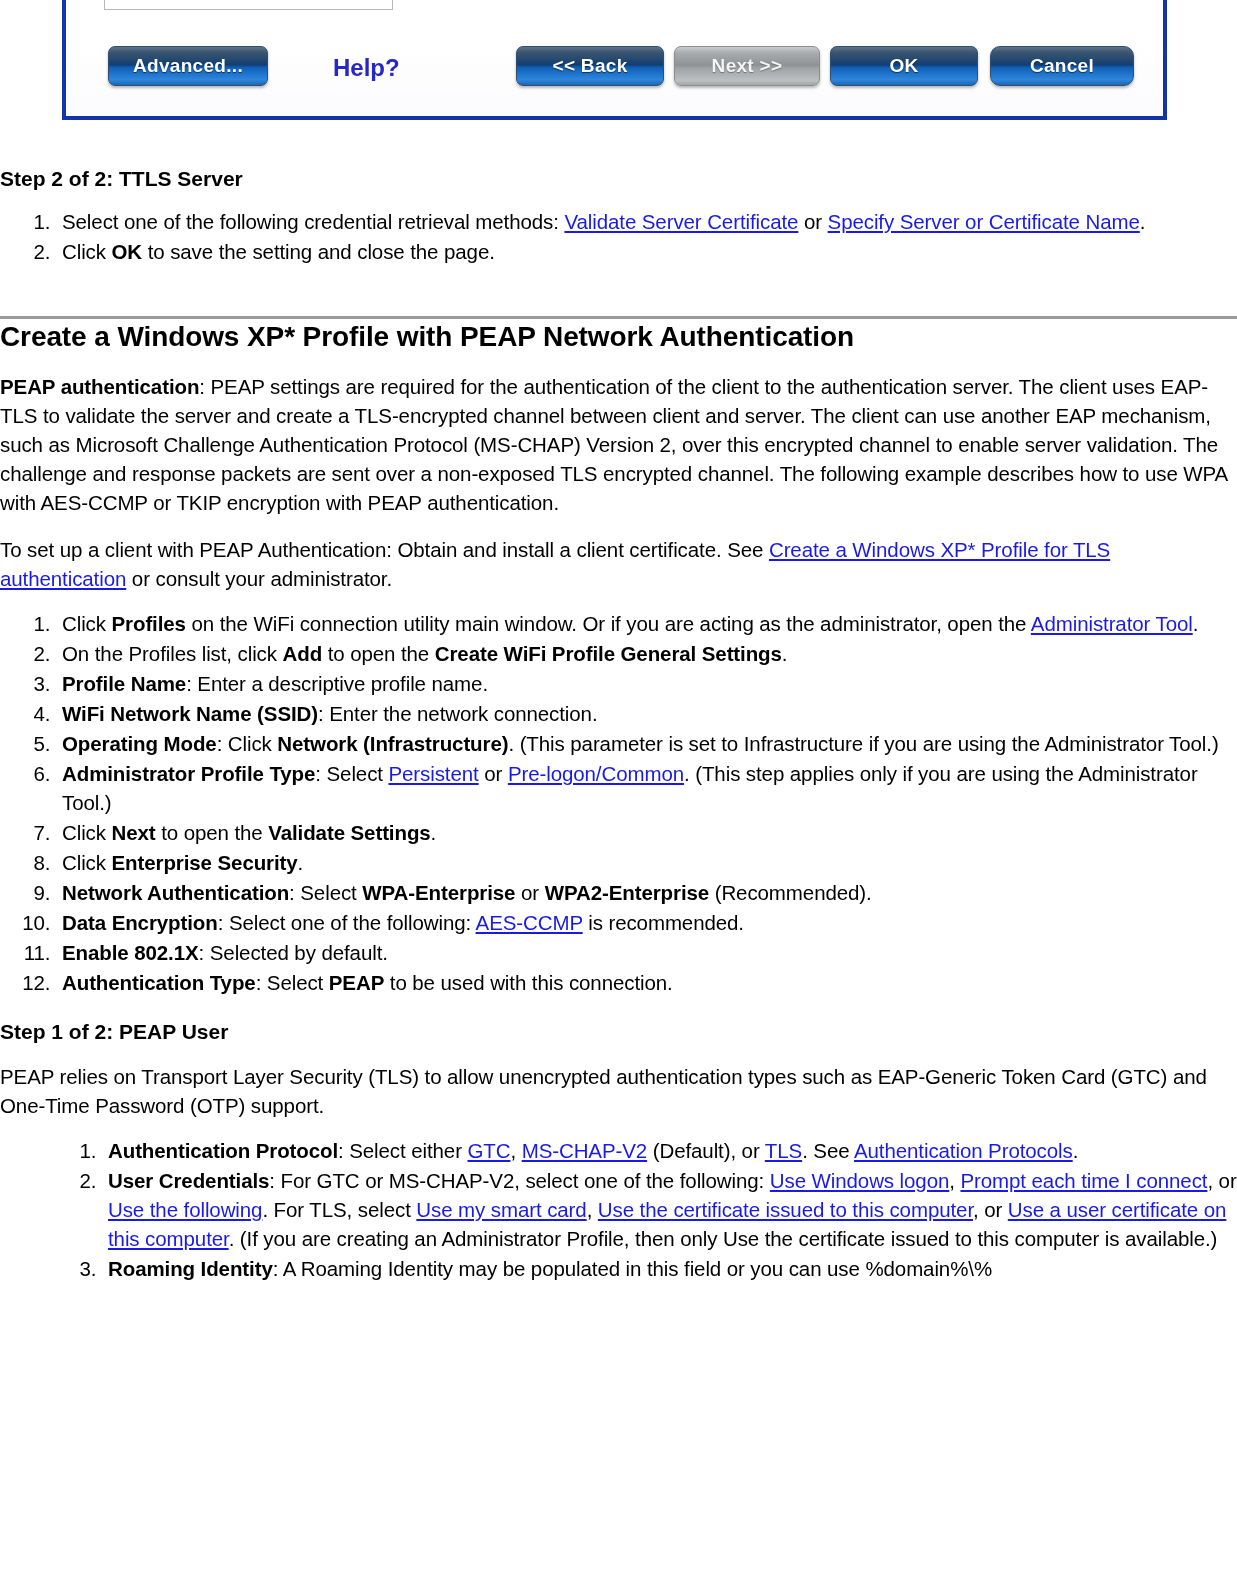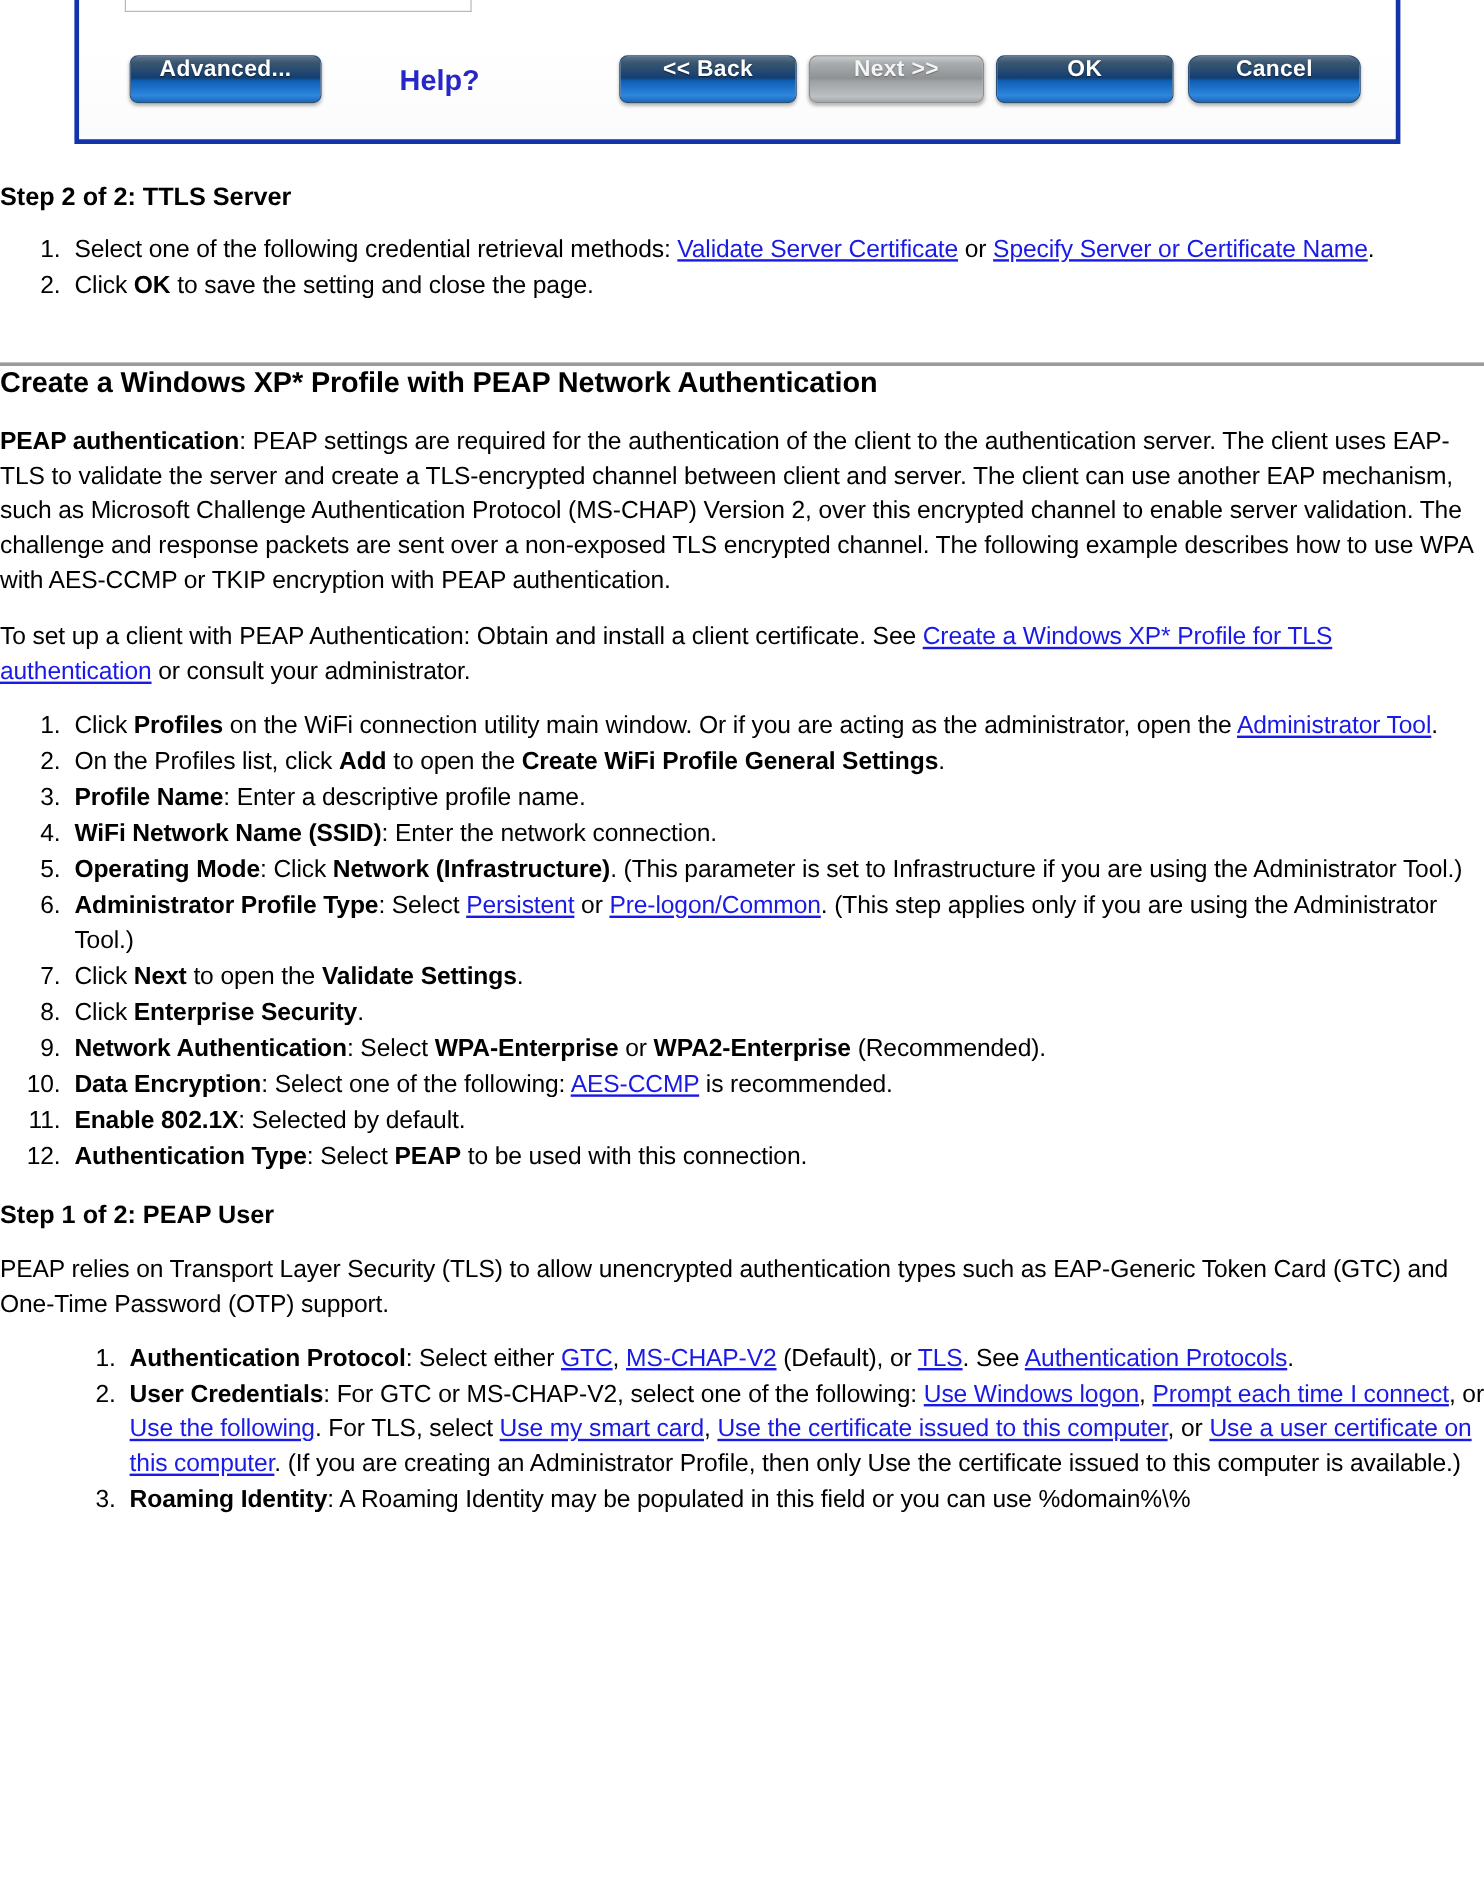--- a/index.html
+++ b/index.html
@@ -64,21 +64,21 @@
     position: absolute;
     height: 40px;
     border-radius: 7px;
     font-family: "Liberation Sans", sans-serif;
     font-size: 19px;
     font-weight: bold;
     letter-spacing: 0.3px;
     color: #ffffff;
     text-shadow: 0 1px 1px rgba(0,0,0,0.55);
     display: flex;
-    align-items: flex-start;
+    align-items: center;
     justify-content: center;
     border: 1px solid #2c4f72;
     box-shadow: 0 2px 3px rgba(0,0,0,0.28);
     background: linear-gradient(to bottom,
         #5d748c 0%,
         #3a566f 14%,
         #123e72 47%,
         #0f5fb7 54%,
         #2e86dd 86%,
         #1b68b5 100%);
@@ -114,33 +114,33 @@
     color: #2727c8;
     font-family: "Liberation Sans", sans-serif;
     cursor: pointer;
     margin-left: 39px;
   }
 
   
   .doc {
     position: absolute;
     left: 0;
-    top: 130px;
+    top: 144px;
     width: 1237px;
   }
 
   h3.step-head {
     font-size: 21px;
     font-weight: bold;
     margin: 22px 0 0 0;
     line-height: 1.2;
   }
 
   h2.main-head {
-    font-size: 24px;
+    font-size: 28px;
     font-weight: bold;
     margin: 0;
     line-height: 1.25;
     letter-spacing: -0.1px;
   }
 
   p.body {
     font-size: 20.5px;
     line-height: 29px;
     margin: 18px 0 0 0;

